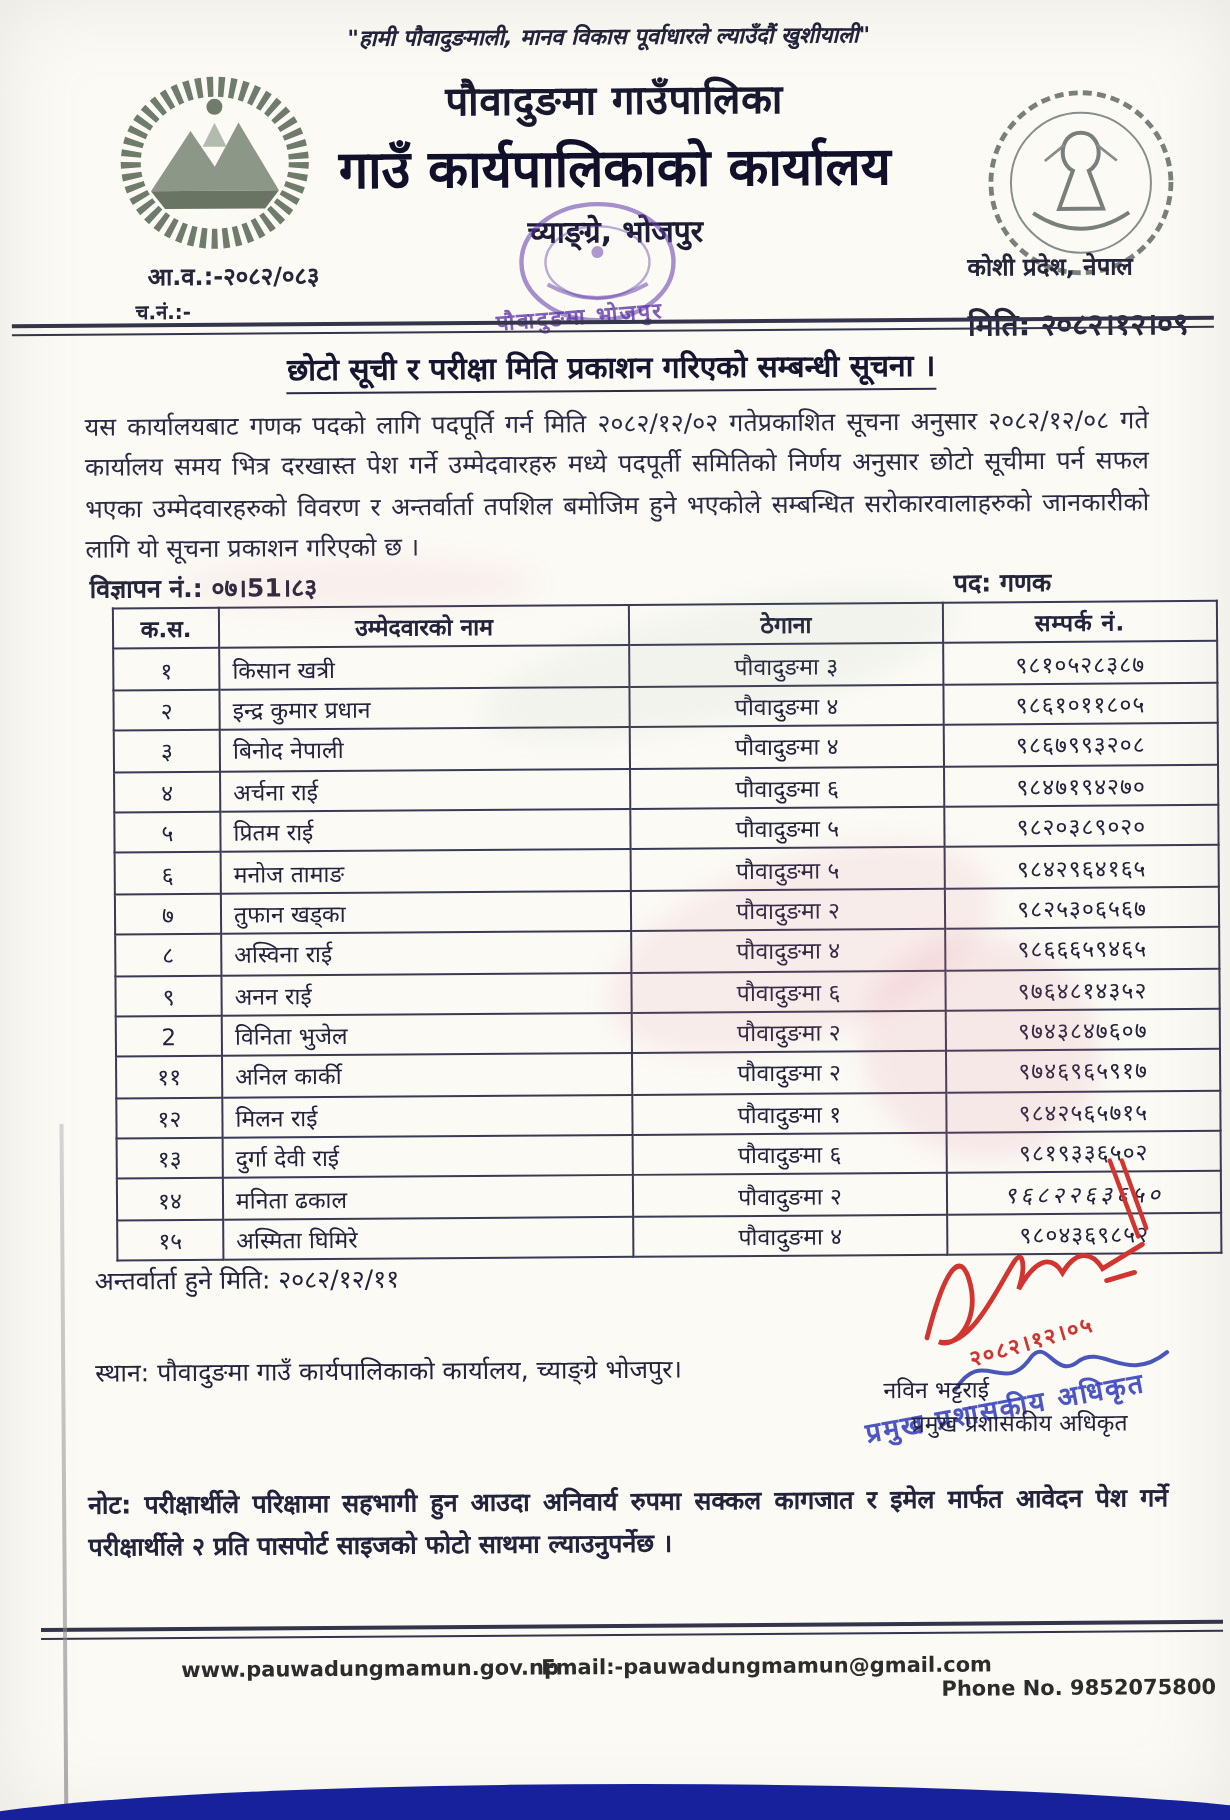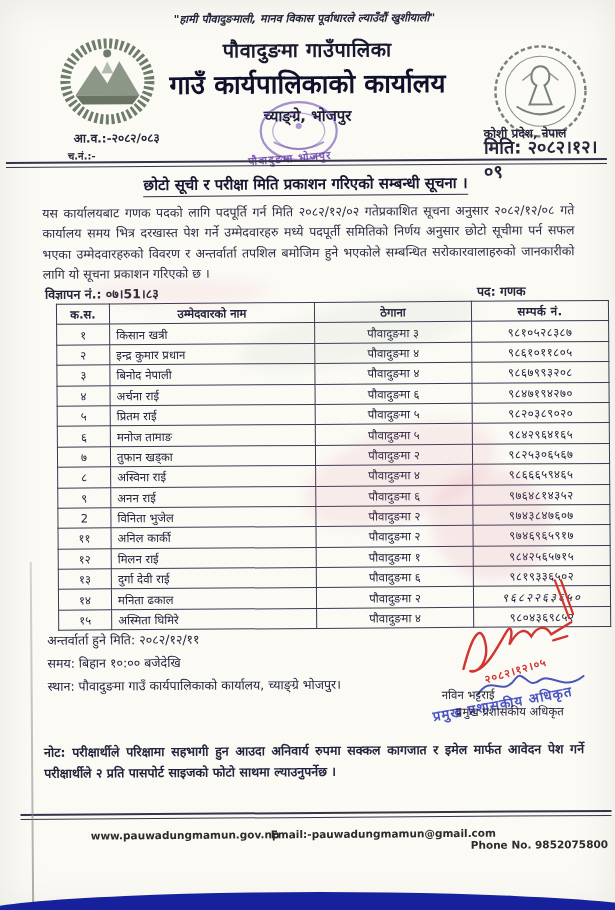--- a/index.html
+++ b/index.html
@@ -21,21 +21,21 @@
   }
   .emblem{position:absolute;top:32px;left:58px;width:104px;height:100px;opacity:.88;}
   .seal{position:absolute;top:42px;left:492px;width:102px;height:102px;opacity:.8;}
   .head-center{position:absolute;top:36px;left:150px;width:320px;text-align:center;}
   .muni{font-size:20px;font-weight:bold;color:#18182e;letter-spacing:.5px;}
   .office{font-size:26px;font-weight:bold;color:#10102a;margin-top:2px;}
   .loc{font-size:15px;font-weight:bold;color:#1c1c34;margin-top:4px;}
   .fy{position:absolute;top:128px;left:60px;font-size:12px;font-weight:bold;margin-left:16px;}
   .refno{position:absolute;top:147px;left:60px;font-size:10px;font-weight:bold;margin-left:10px;}
   .province{position:absolute;top:126px;left:486px;font-size:12px;font-weight:bold;}
-  .hdate{position:absolute;top:136px;left:486px;font-size:18px;font-weight:bold;}
+  .hdate{position:absolute;top:153px;left:486px;font-size:15px;font-weight:bold;}
   .head-stamp{position:absolute;top:96px;left:246px;width:110px;height:70px;pointer-events:none;}
   .head-stamp-text{
     position:absolute;top:150px;left:250px;font-size:11px;font-weight:bold;
     color:rgba(92,50,165,.78);transform:rotate(-4deg);letter-spacing:1px;
   }
   .rule{position:absolute;left:8px;right:6px;border-top:2px solid #34344a;border-bottom:1px solid #34344a;height:3px;}
   .rule1{top:160px;}
   .rule2{top:812px;left:18px;}
   
   .title{
@@ -255,21 +255,20 @@
           <tr>
         <td class="col-sn">१५</td>
         <td class="col-name">अस्मिता घिमिरे</td>
         <td class="col-addr">पौवादुङमा ४</td>
         <td class="col-con">९८०४३६९८५२</td>
       </tr>
         </tbody>
     </table>
 
     <div class="detail d1">अन्तर्वार्ता हुने मिति: २०८२/१२/११</div>
-    <div class="detail d2">समय: बिहान १०:०० बजेदेखि</div>
     <div class="detail d3">स्थान: पौवादुङमा गाउँ कार्यपालिकाको कार्यालय, च्याङ्ग्रे भोजपुर।</div>
 
     <div class="sig-svg">
       <svg width="140" height="60" viewBox="0 0 140 60">
         <path d="M10 52 C 20 14, 28 8, 32 26 C 36 44, 24 58, 16 54 C 32 58, 46 26, 54 14 C 58 8, 60 16, 56 28 C 64 14, 72 10, 78 20 C 84 10, 92 8, 98 18 L 118 6 M100 24 l14 -4" stroke="#d23430" stroke-width="2.4" fill="none" stroke-linecap="round"></path>
       </svg>
     </div>
     <div class="red-mark">
       <svg width="26" height="44" viewBox="0 0 26 44">
         <path d="M6 2 L20 40 M12 2 L24 36" stroke="#d23430" stroke-width="2.2" fill="none" stroke-linecap="round"></path>

